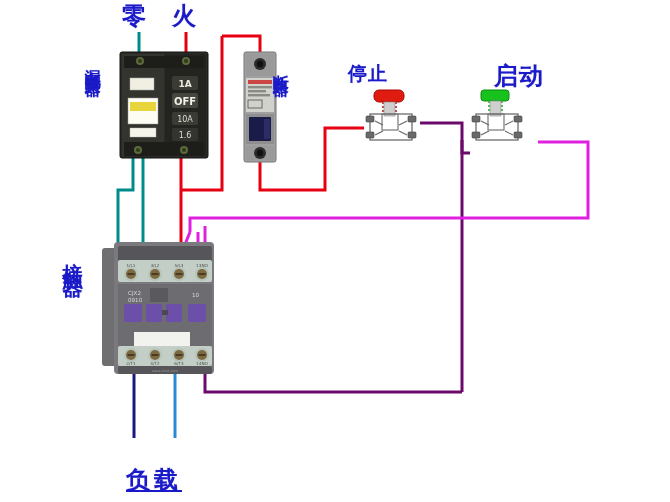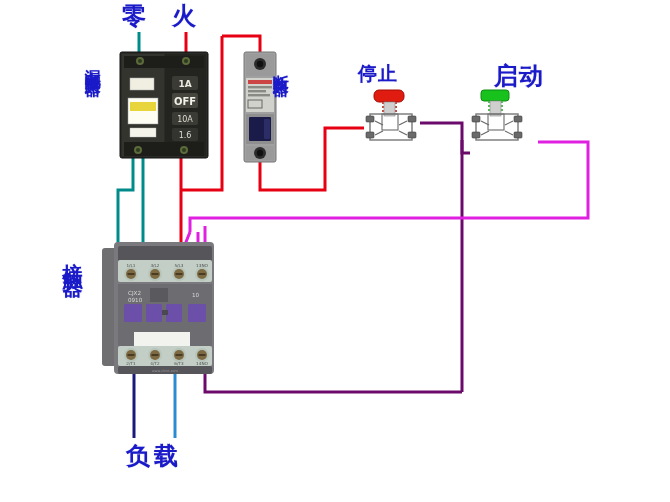--- a/index.html
+++ b/index.html
@@ -220,21 +220,21 @@
   </svg>
 
   <div class="lbl" style="left:122px;top:4px;font-size:24px;">零</div>
 
   <div class="lbl" style="left:172px;top:4px;font-size:24px;">火</div>
 
   <div class="lbl v" style="left:84px;top:56px;font-size:16px;letter-spacing:3px;">漏电断路器</div>
 
   <div class="lbl v" style="left:272px;top:62px;font-size:16px;letter-spacing:3px;">断路器</div>
 
-  <div class="lbl" style="left:358px;top:64px;font-size:19px;text-align:right;">停止</div>
+  <div class="lbl" style="left:348px;top:64px;font-size:19px;text-align:right;">停止</div>
 
   <div class="lbl" style="left:494px;top:64px;font-size:24px;">启动</div>
 
   <div class="lbl v" style="left:62px;top:246px;font-size:20px;letter-spacing:8px;">接触器</div>
 
-  <div class="lbl" style="left:126px;top:444px;font-size:24px;letter-spacing:4px;">负载</div>
+  <div class="lbl" style="left:126px;top:468px;font-size:24px;letter-spacing:4px;text-decoration:underline;">负载</div>
 
 </div>
 
 </body></html>

